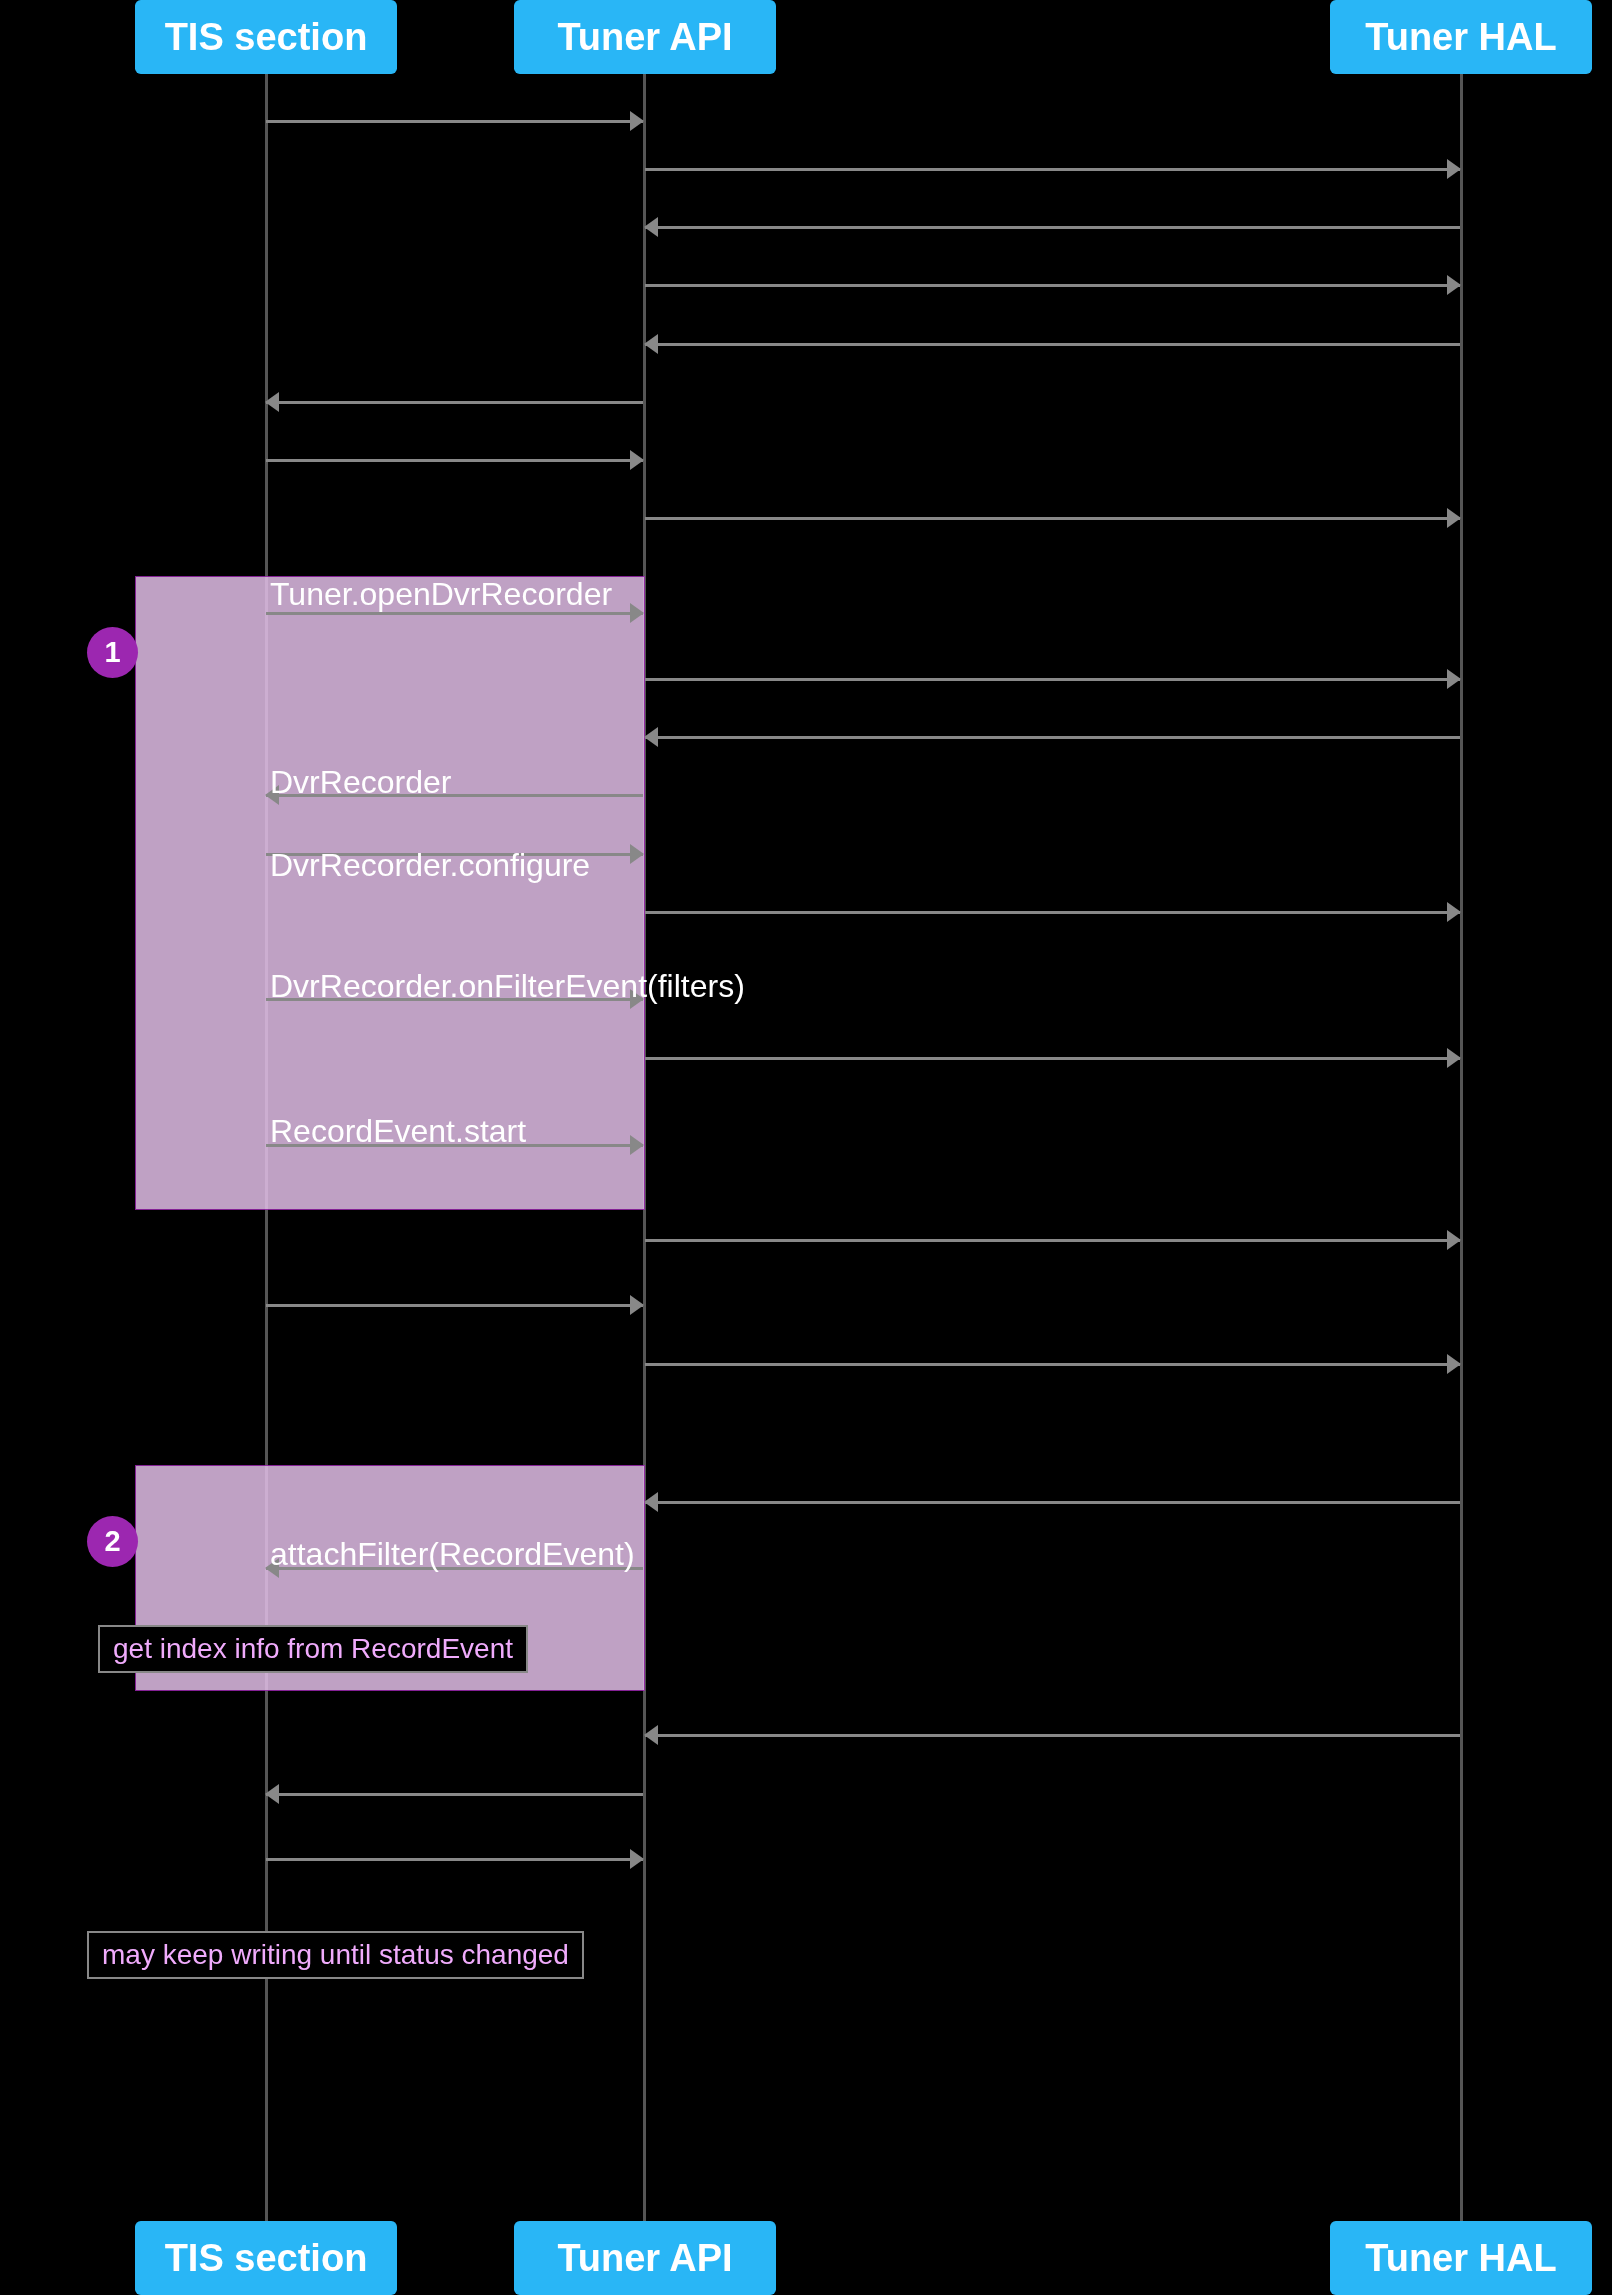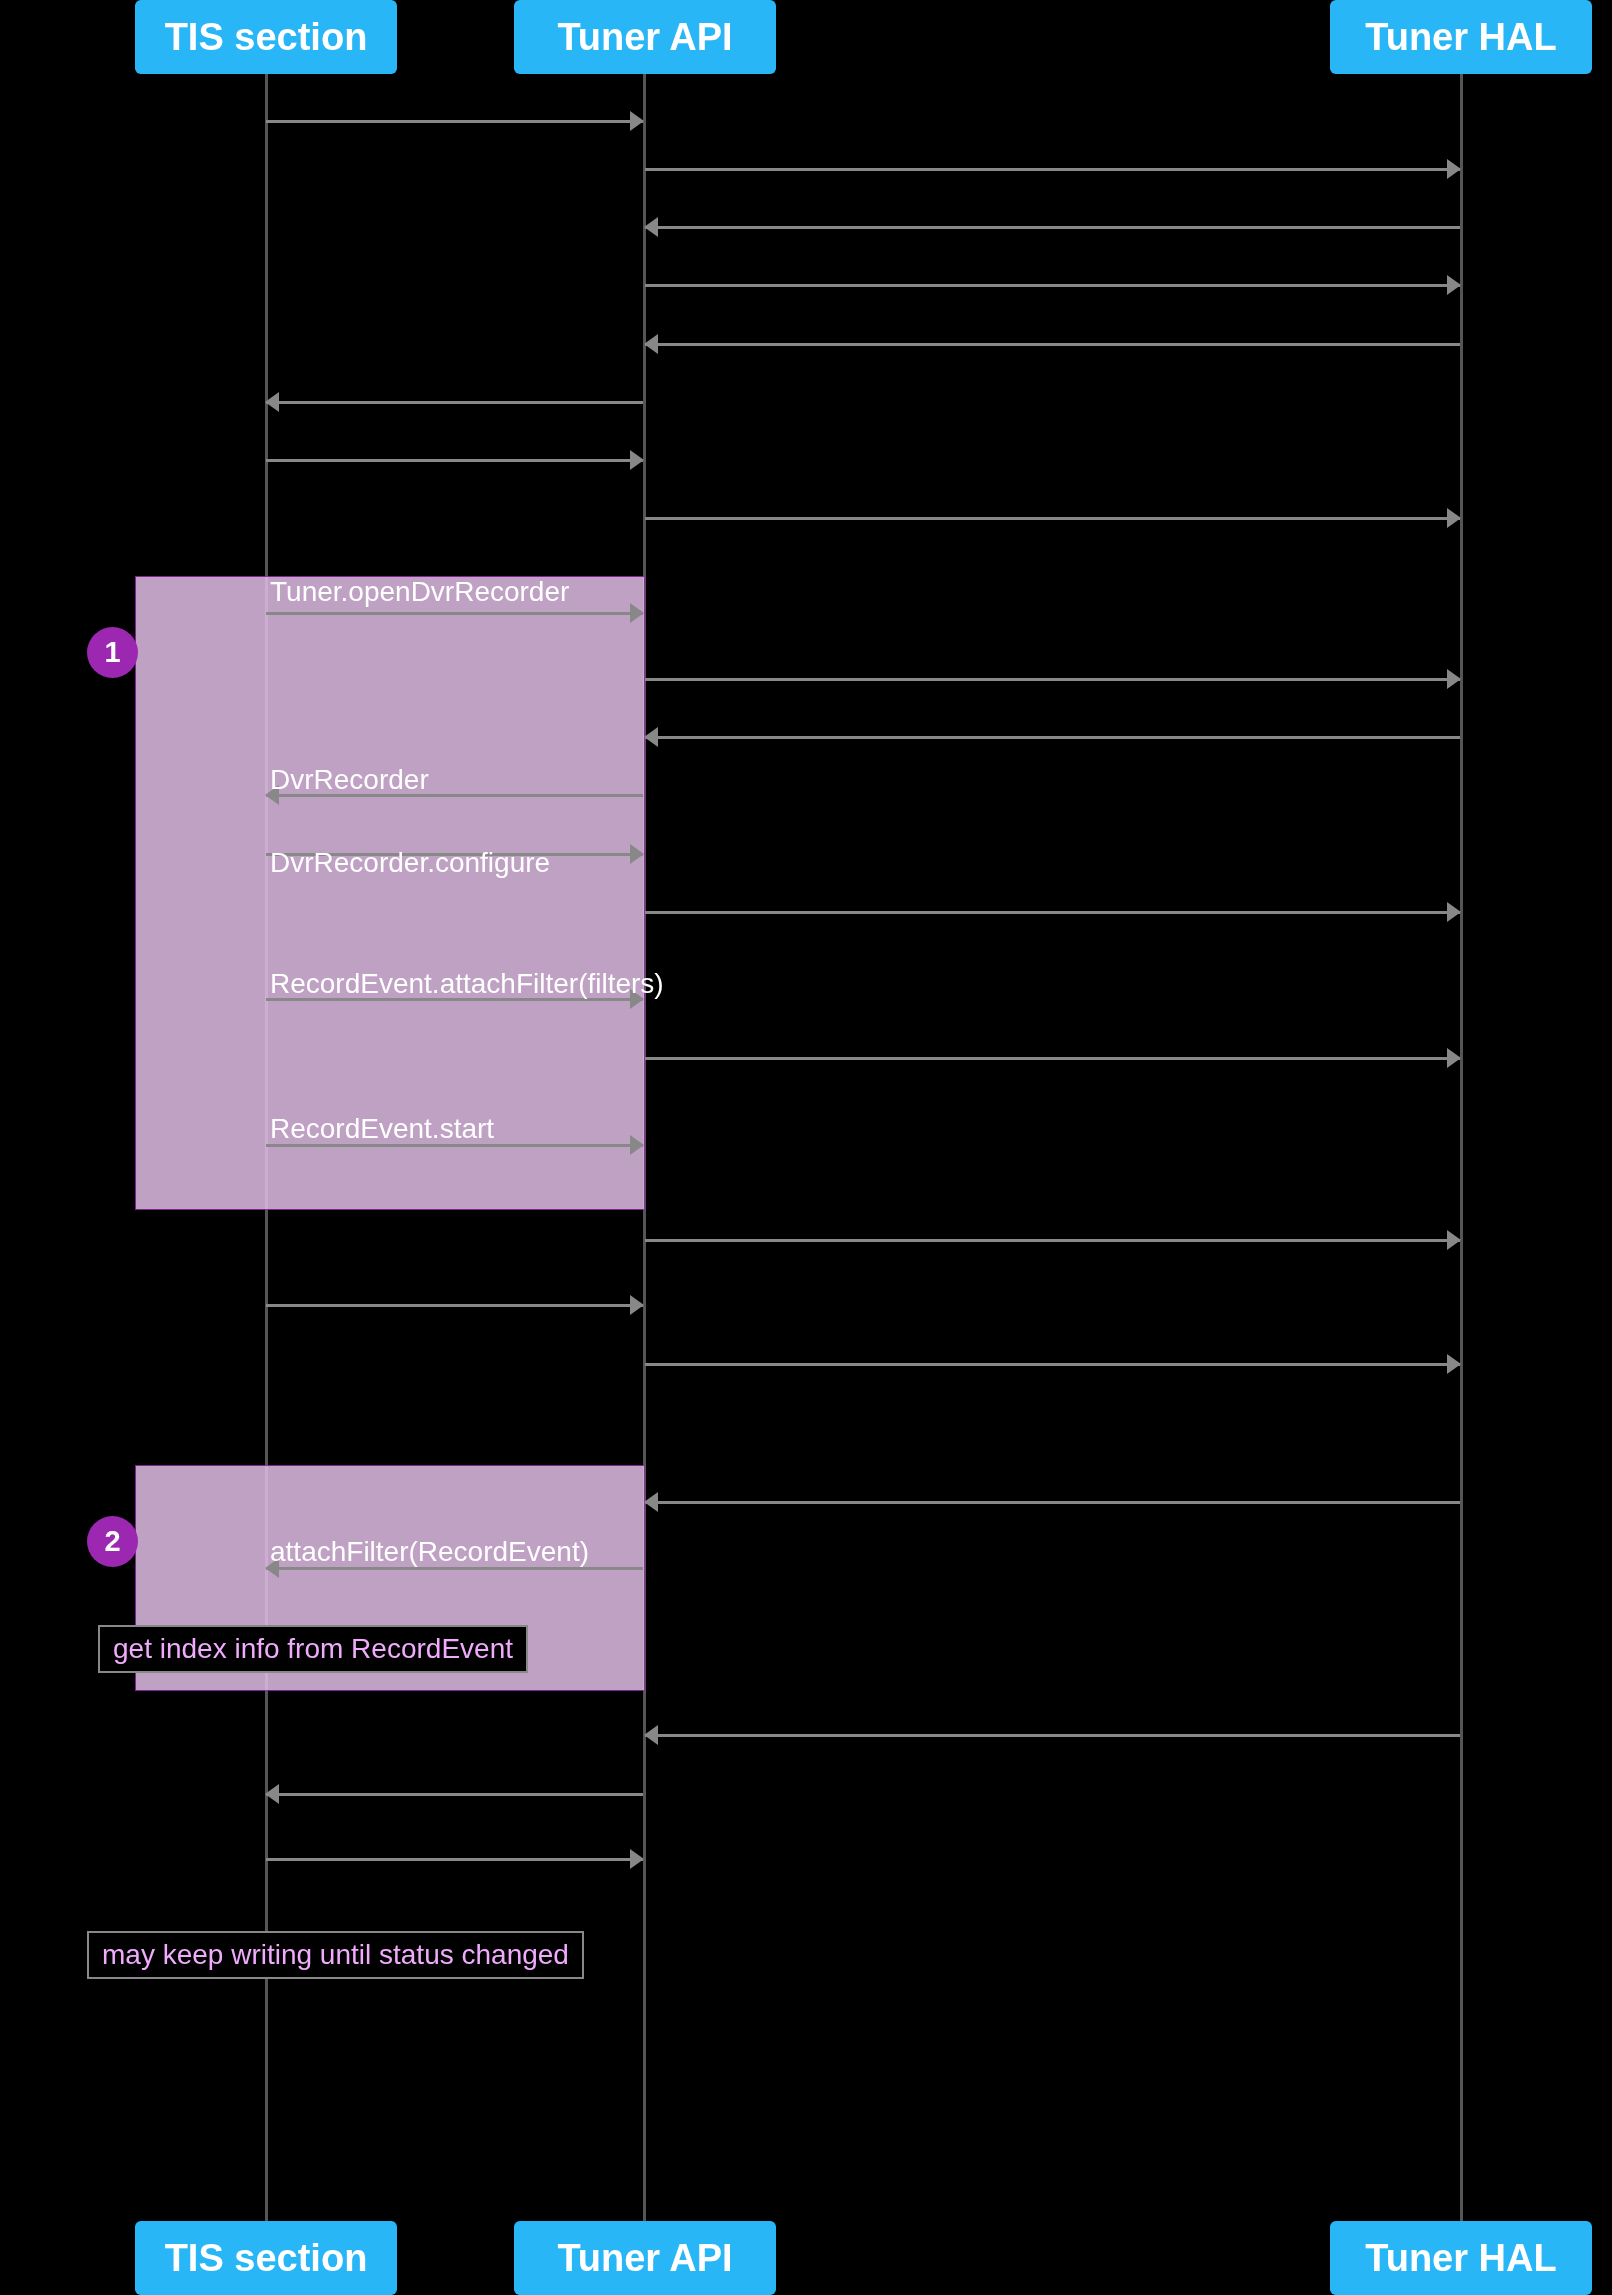--- a/index.html
+++ b/index.html
@@ -71,21 +71,21 @@
       top: -8.7px;
       border-right: 14.6px solid #888;
       border-top: 10.2px solid transparent;
       border-bottom: 10.2px solid transparent;
     }
 
     
     .arrow-label {
       position: absolute;
       color: #fff;
-      font-size: 28px;
+      font-size: 32px;
       white-space: nowrap;
     }
 
     
     .activation-box {
       position: absolute;
       background: #e1bee7;
       border: 1.5px solid #9c27b0;
       opacity: 0.85;
     }
@@ -192,21 +192,21 @@
 
 <div class="arrow arrow-right" style="left:266px; top:853px; width:377px;"></div>
 <div class="arrow-label" style="left:270px; top:822px;margin-top:25px;">
   <span>DvrRecorder.configure</span>
 </div>
 
 <div class="arrow arrow-right" style="left:645px; top:911px; width:815px;"></div>
 
 <div class="arrow arrow-right" style="left:266px; top:998px; width:377px;"></div>
 <div class="arrow-label" style="left:270px; top:968px;">
-  <span>RecordEvent.attachFilter(filters)</span>
+  <span>DvrRecorder.onFilterEvent(filters)</span>
 </div>
 
 <div class="arrow arrow-right" style="left:645px; top:1057px; width:815px;"></div>
 
 <div class="arrow arrow-right" style="left:266px; top:1144px; width:377px;"></div>
 <div class="arrow-label" style="left:270px; top:1113px;">
   <span>RecordEvent.start</span>
 </div>
 
 <div class="arrow arrow-right" style="left:645px; top:1239px; width:815px;"></div>

